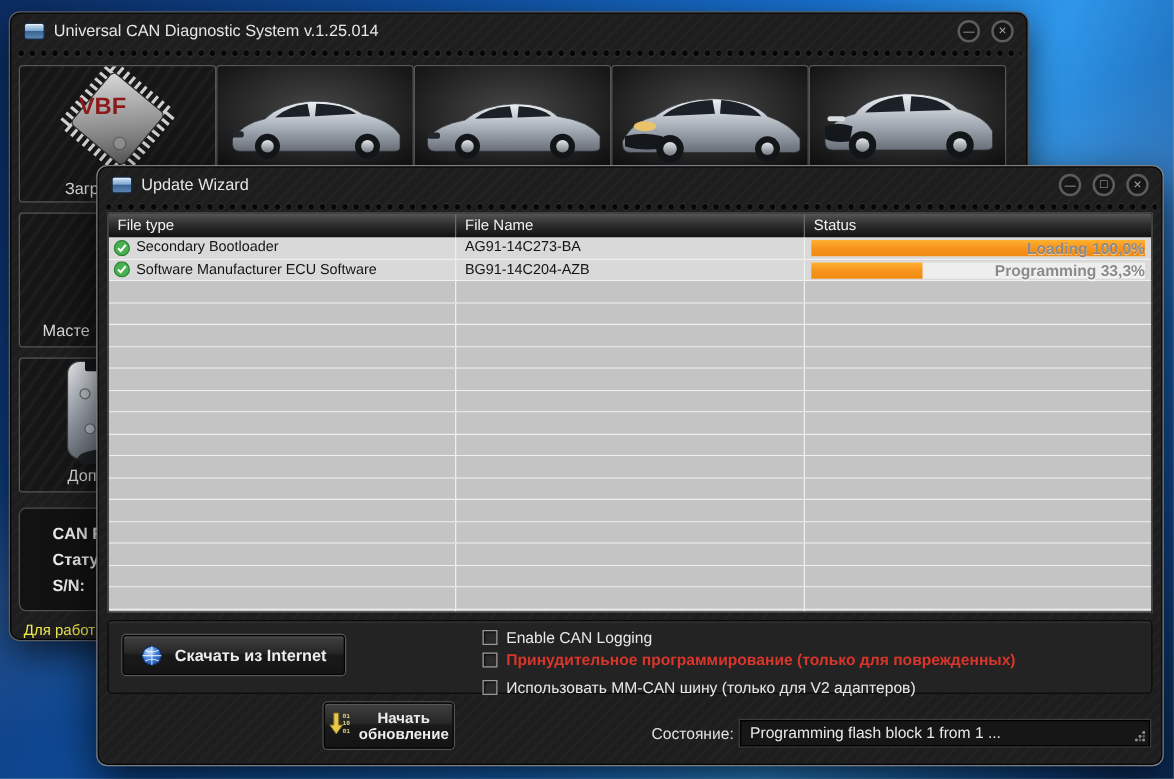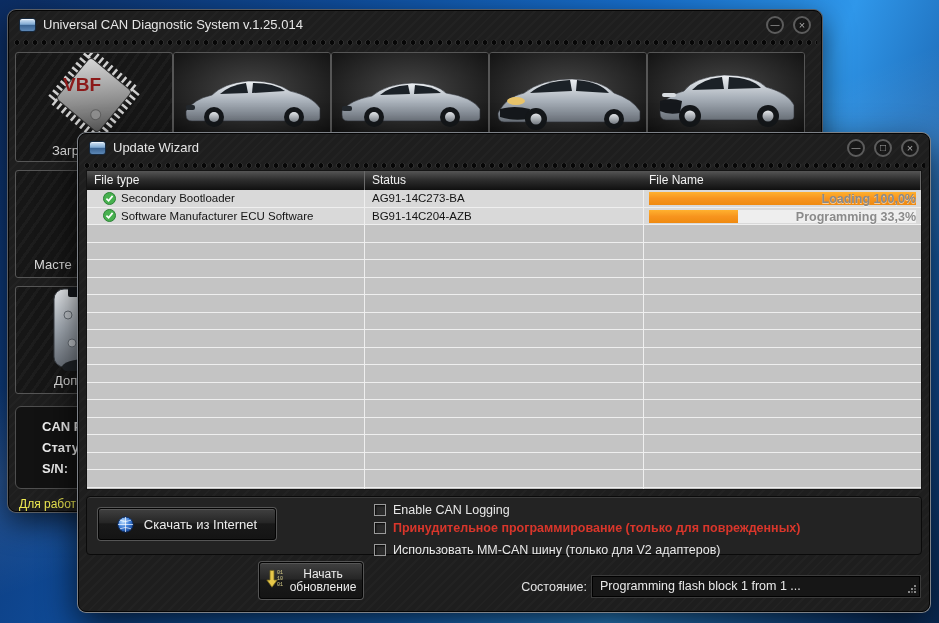--- a/index.html
+++ b/index.html
@@ -44,34 +44,34 @@
   
   #wizard { left:78px; top:133px; width:852px; height:479px; box-shadow:0 0 0 1px #7d8187, 0 14px 36px rgba(0,0,0,.75); }
 
   .tablewrap { margin:0 7px; height:320px; background:#c4c4c4; border:1px solid #141414; overflow:hidden; }
   .thead { display:flex; height:19px; background:linear-gradient(#555 0%,#2e2e2e 45%,#101010 100%); }
   .thead .hc { color:#f2f2f2; font-size:12px; padding:2px 0 0 7px; border-right:1px solid #6a6a6a; }
   .c1 { width:278px; } .c2 { width:279px; } .c3 { flex:1; }
   .trow { display:flex; height:17.5px; background:#c4c4c4; border-bottom:1px solid #efefef; }
   .trow.data { background:#d9d9d9; }
   .trow .c1,.trow .c2 { border-right:1px solid #efefef; }
-  .cellt { display:flex; align-items:center; gap:5px; padding-left:16px; font-size:11.5px; color:#141414; overflow:hidden; white-space:nowrap;}
+  .cellt { display:flex; align-items:center; gap:5px; padding-left:4px; font-size:11.5px; color:#141414; overflow:hidden; white-space:nowrap;}
   .cellf { display:flex; align-items:center; padding-left:7px; font-size:11.5px; color:#141414; white-space:nowrap;}
   .pwrap { position:relative; margin:2px 5px; flex:1; height:13px; background:#eeeeee; }
   .pfill { position:absolute; left:0; top:0; bottom:0; background:linear-gradient(#ffb12f,#f7941e 50%,#ef8a10); }
   .ptext { position:absolute; inset:0; text-align:right; font-size:12.5px; font-weight:bold;
     color:#8a8a8a; text-shadow:0 1px 0 rgba(255,255,255,.55); line-height:14px; }
 
   .options { margin:6px 7px 0 7px; height:59px; background:#232323; border:1px solid #0a0a0a;
     border-radius:4px; box-shadow:inset 0 1px 0 #3d3d3d; position:relative; }
   .btn { background:linear-gradient(#404040,#262626 45%,#191919 50%,#141414);
     border:1px solid #030303; border-radius:3px; box-shadow:0 0 0 1px #555, inset 0 1px 0 rgba(255,255,255,.12);
-    color:#ececec; font-size:13px; display:flex; align-items:center; justify-content:center; gap:10px; cursor:default;}
+    color:#ececec; font-size:13px; display:flex; align-items:center; justify-content:center; gap:10px; cursor:default;font-weight:bold;}
   #dlbtn { position:absolute; left:11px; top:11px; width:178px; height:32px; }
-  .cbcol { position:absolute; left:287px; top:4px; }
+  .cbcol { position:absolute; left:299px; top:4px; }
   .cbrow { display:flex; align-items:center; gap:7px; height:17px; margin-bottom:1px;}
   .cbrow.sp { margin-top:5px; }
   .cbox { width:12px; height:12px; background:#2b2b2b; border:1px solid #9a9a9a;
     box-shadow:inset 1px 1px 2px rgba(0,0,0,.8); }
   .cblabel { font-size:12.5px; }
   .cblabel.bold { font-weight:bold; }
 
   #backbtn { position:absolute; left:12px; top:430px; width:107px; height:33px; }
   #startbtn { position:absolute; left:180px; top:428px; width:104px; height:37px; font-size:12px; gap:6px;}
   #startbtn .two { line-height:13px; text-align:center;}
@@ -247,22 +247,22 @@
       <div class="wbtn" style="font-size:9px;">—</div>
       <div class="wbtn" style="font-size:10px;">□</div>
       <div class="wbtn">×</div>
     </div>
   </div>
   <div class="dots"></div>
 
   <div class="tablewrap">
     <div class="thead">
       <div class="hc c1">File type</div>
+      <div class="hc c2">File Name</div>
       <div class="hc c3" style="border-right:none;">Status</div>
-      <div class="hc c2">File Name</div>
     </div>
 
     <div class="trow data">
       <div class="c1 cellt">
         <svg width="13" height="13" viewBox="0 0 13 13">
           <circle cx="6.5" cy="6.5" r="6" fill="#47b14f" stroke="#2c8136"></circle>
           <path d="M3.4 6.6 L5.6 8.8 L9.6 3.9" fill="none" stroke="#fff" stroke-width="1.7"></path>
         </svg>
         <span>Secondary Bootloader</span>
       </div>

